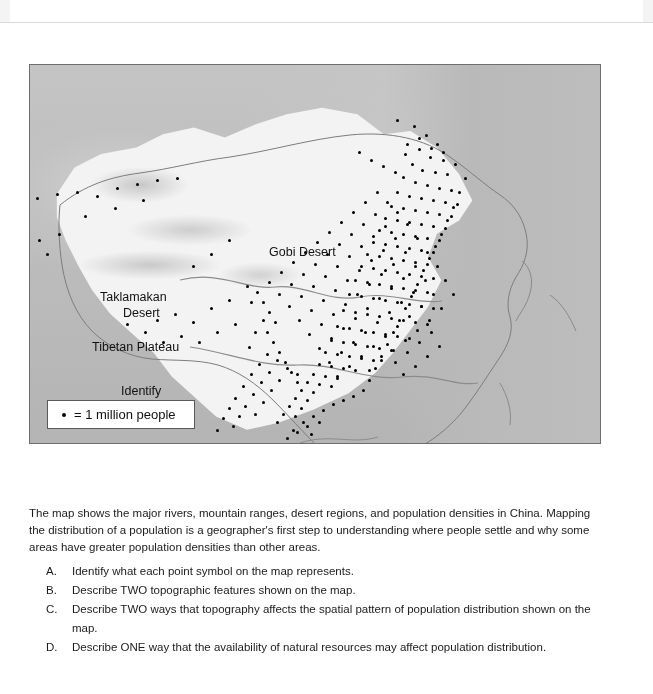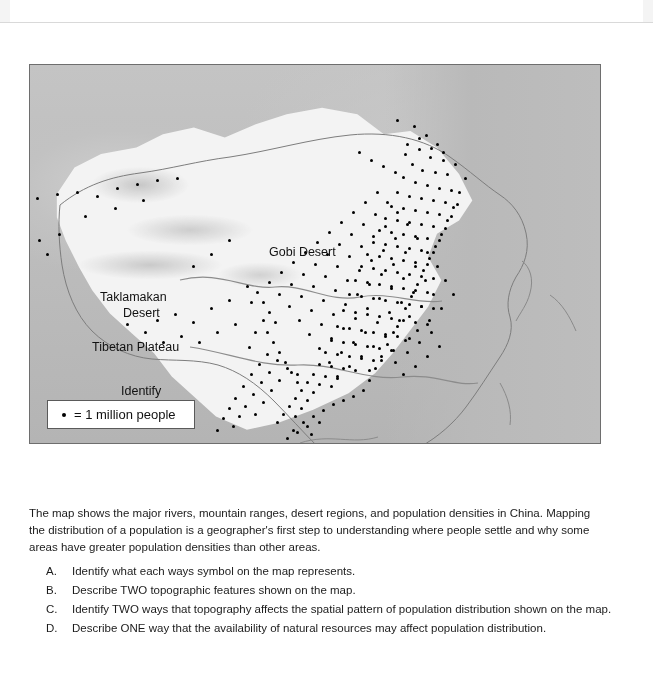--- a/index.html
+++ b/index.html
@@ -524,29 +524,29 @@
       <span class="dot"></span>
       <span class="legend-text">= 1 million people</span>
     </div>
   </div>
 
   <div class="prompt">The map shows the major rivers, mountain ranges, desert regions, and population densities in China. Mapping the distribution of a population is a geographer's first step to understanding where people settle and why some areas have greater population densities than other areas.</div>
 
   <div class="questions">
     <div class="q-row">
       <span class="q-letter">A.</span>
-      <span class="q-text">Identify what each ways symbol on the map represents.</span>
+      <span class="q-text">Identify what each point symbol on the map represents.</span>
     </div>
     <div class="q-row">
       <span class="q-letter">B.</span>
       <span class="q-text">Describe TWO topographic features shown on the map.</span>
     </div>
     <div class="q-row">
       <span class="q-letter">C.</span>
-      <span class="q-text">Identify TWO ways that topography affects the spatial pattern of population distribution shown on the map.</span>
+      <span class="q-text">Describe TWO ways that topography affects the spatial pattern of population distribution shown on the map.</span>
     </div>
     <div class="q-row">
       <span class="q-letter">D.</span>
       <span class="q-text">Describe ONE way that the availability of natural resources may affect population distribution.</span>
     </div>
   </div>
 
 </div>
 
 </body></html>

